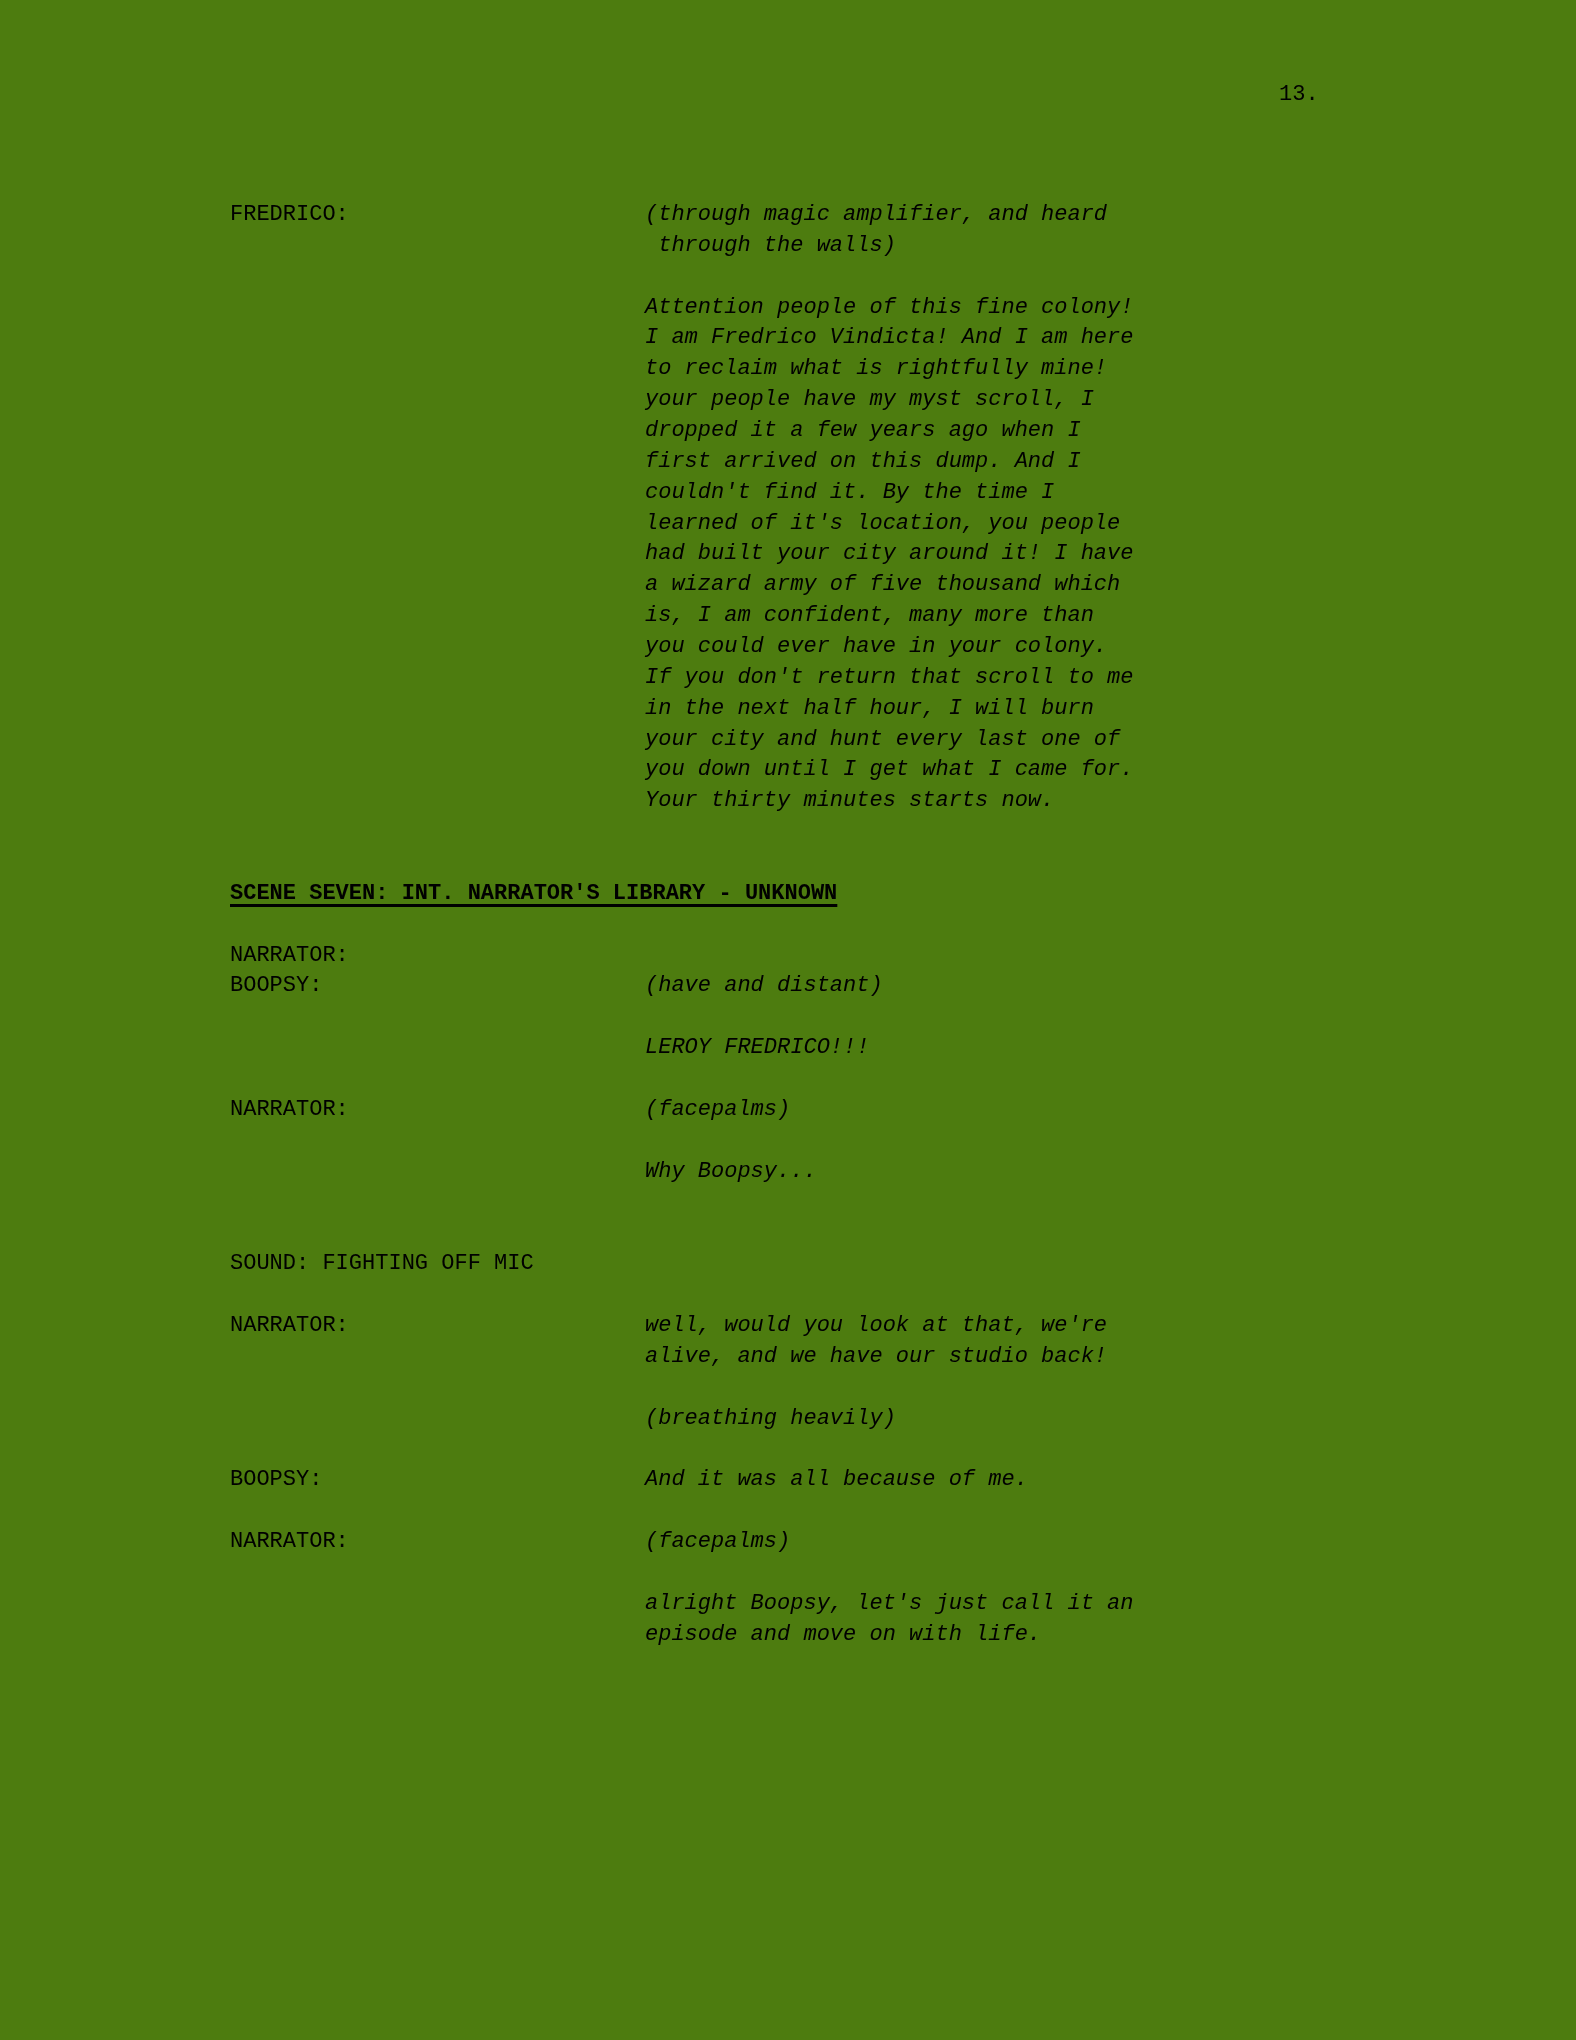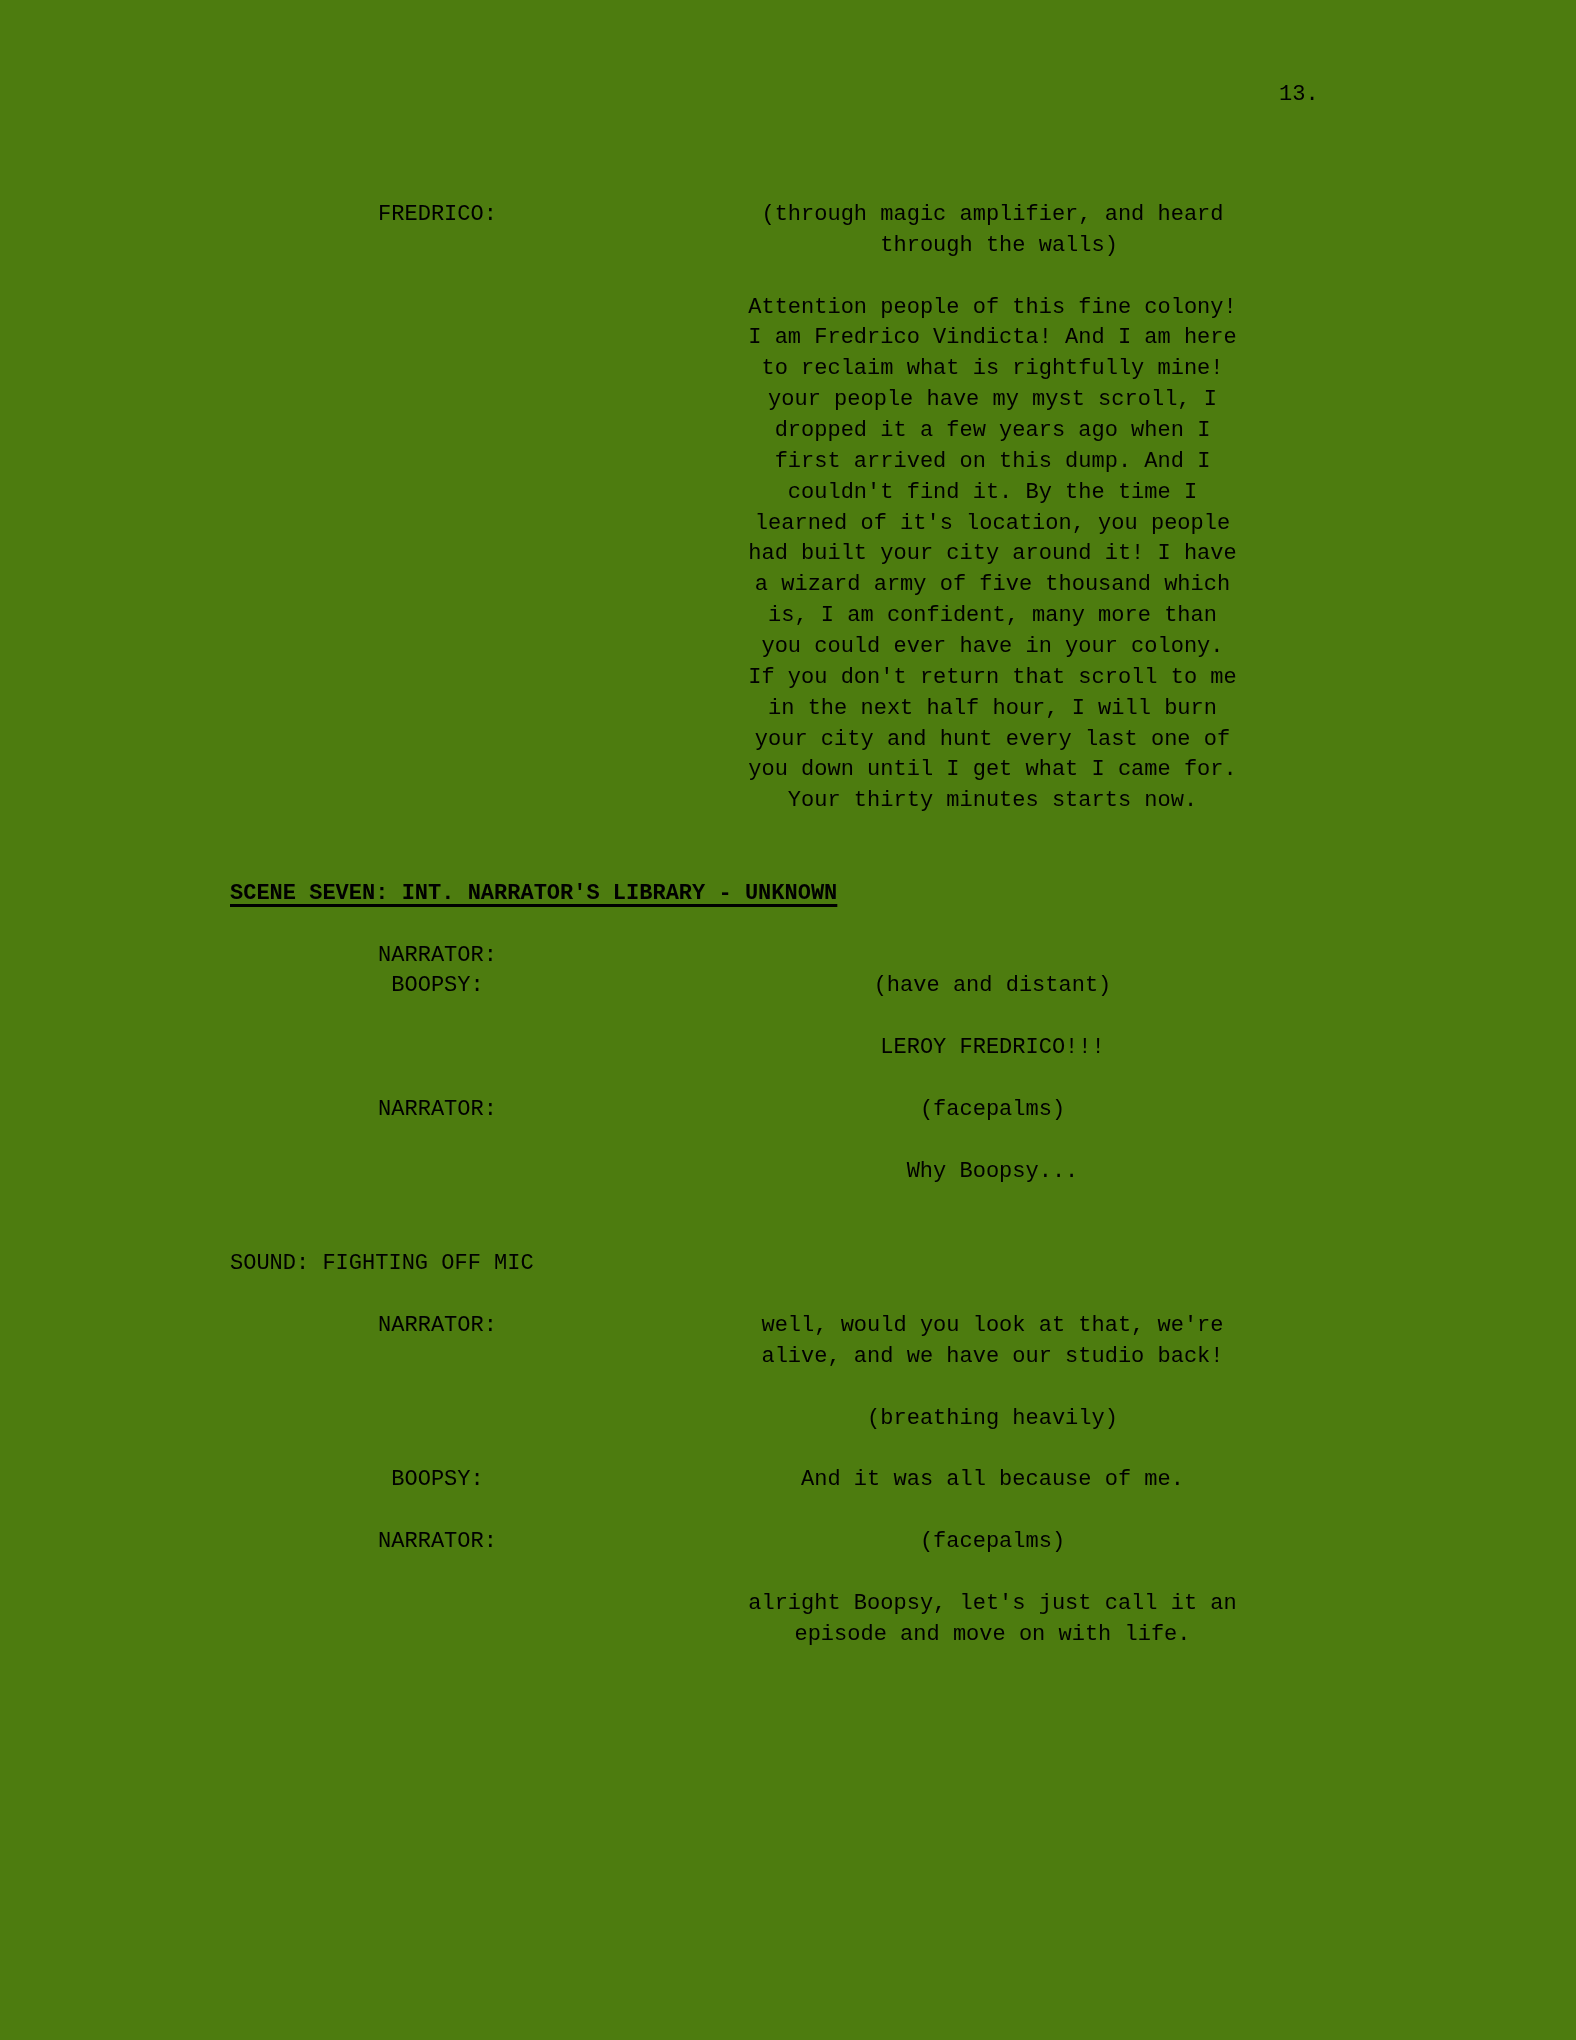--- a/index.html
+++ b/index.html
@@ -27,31 +27,31 @@
   .content {
     position: absolute;
     top: 200px;
     left: 230px;
     width: 1110px;
   }
   .block {
     display: grid;
     grid-template-columns: 415px 1fr;
     align-items: start;
-    text-align: center;
   }
   .speaker {
     white-space: pre;
   }
   .dialogue-col {
     min-width: 0;
   }
   .para {
     margin: 0 0 30.86px 0;
     white-space: pre-wrap;
+    font-style: italic;
   }
   .scene-heading {
     margin: 30.86px 0 30.86px 0;
     font-size: inherit;
     font-weight: bold;
     white-space: pre;
     text-decoration: underline;
     text-decoration-thickness: 3px;
     text-underline-offset: 5px;
   }

